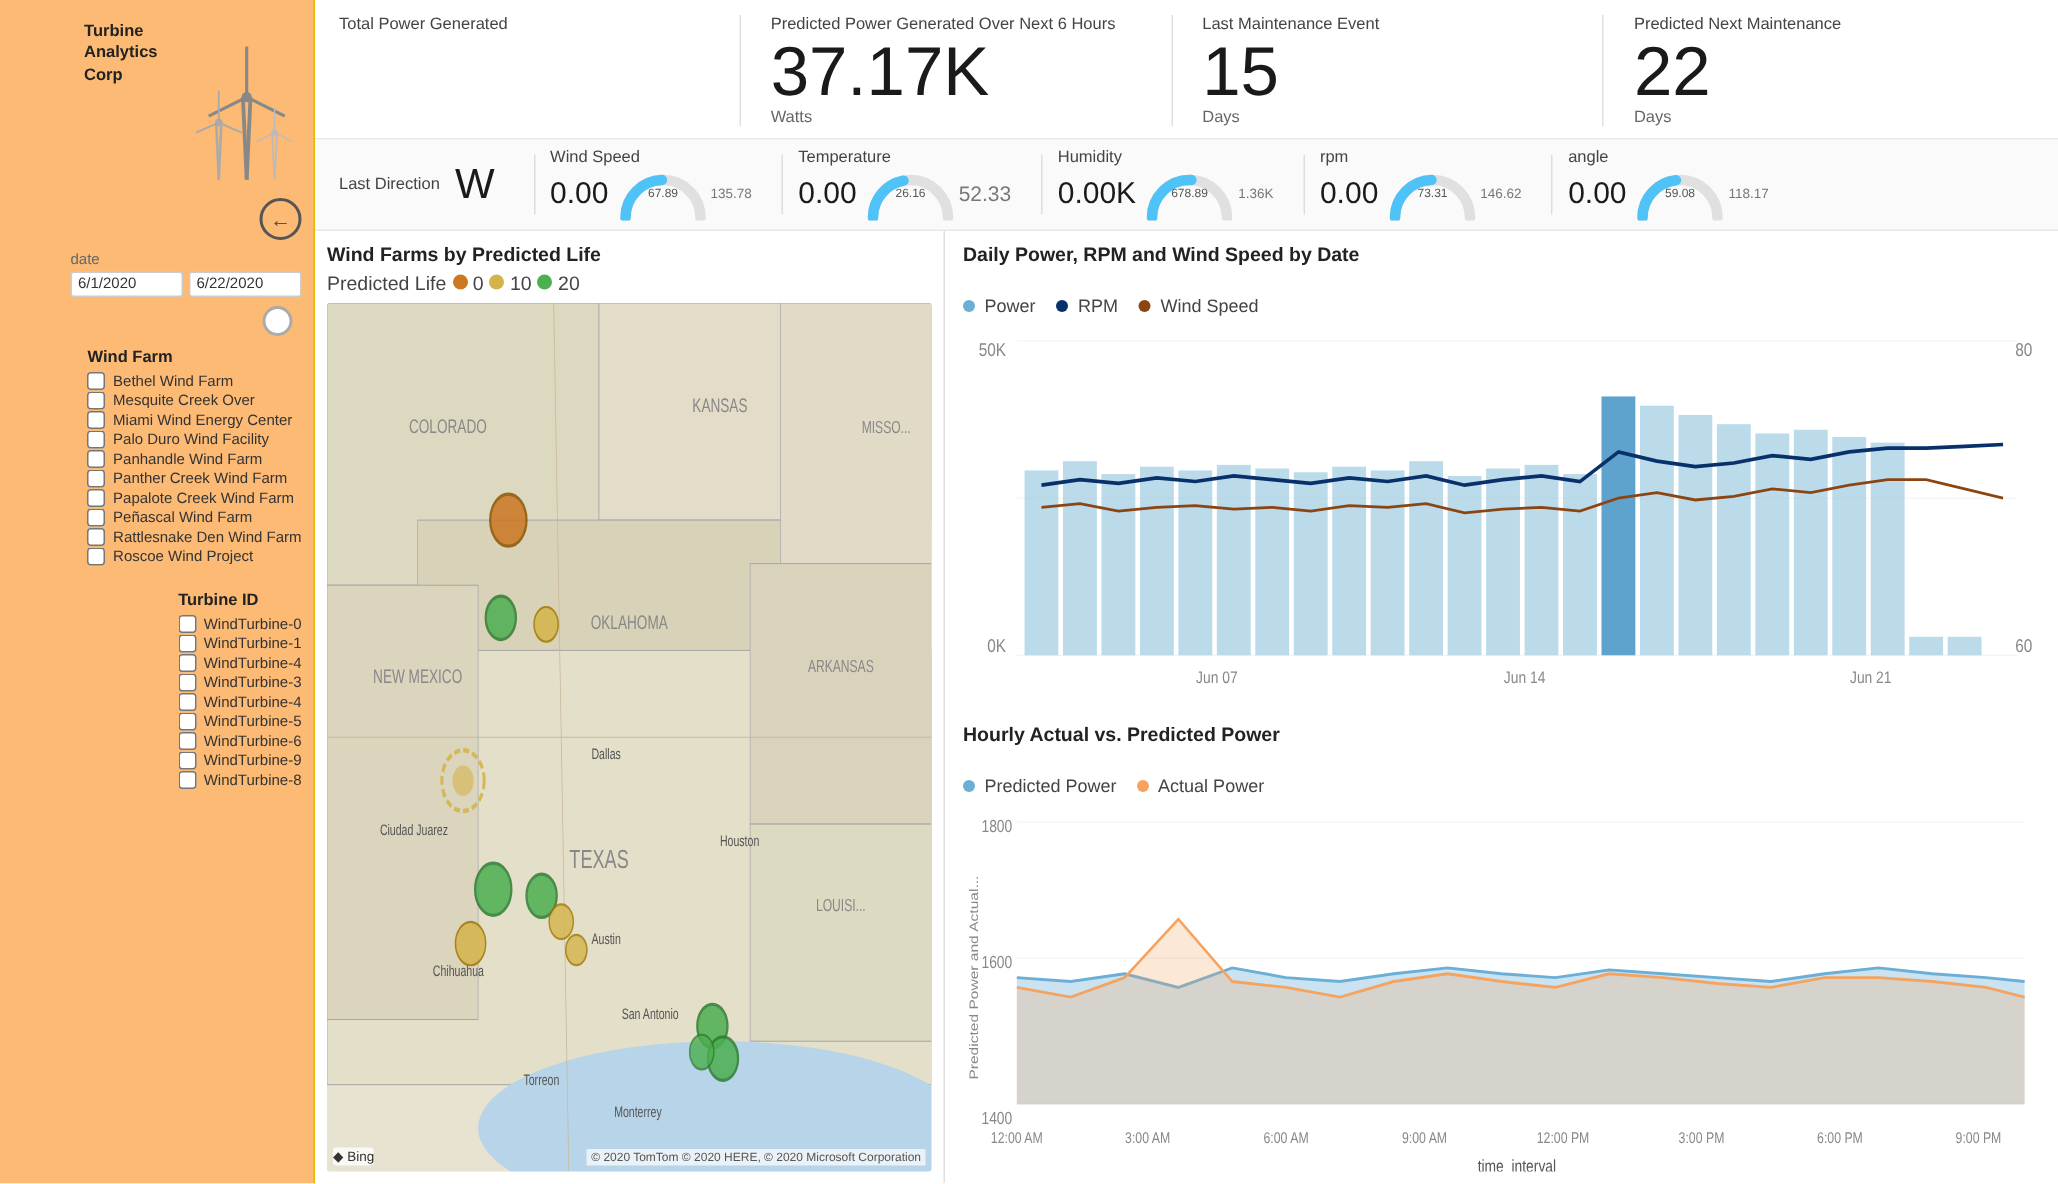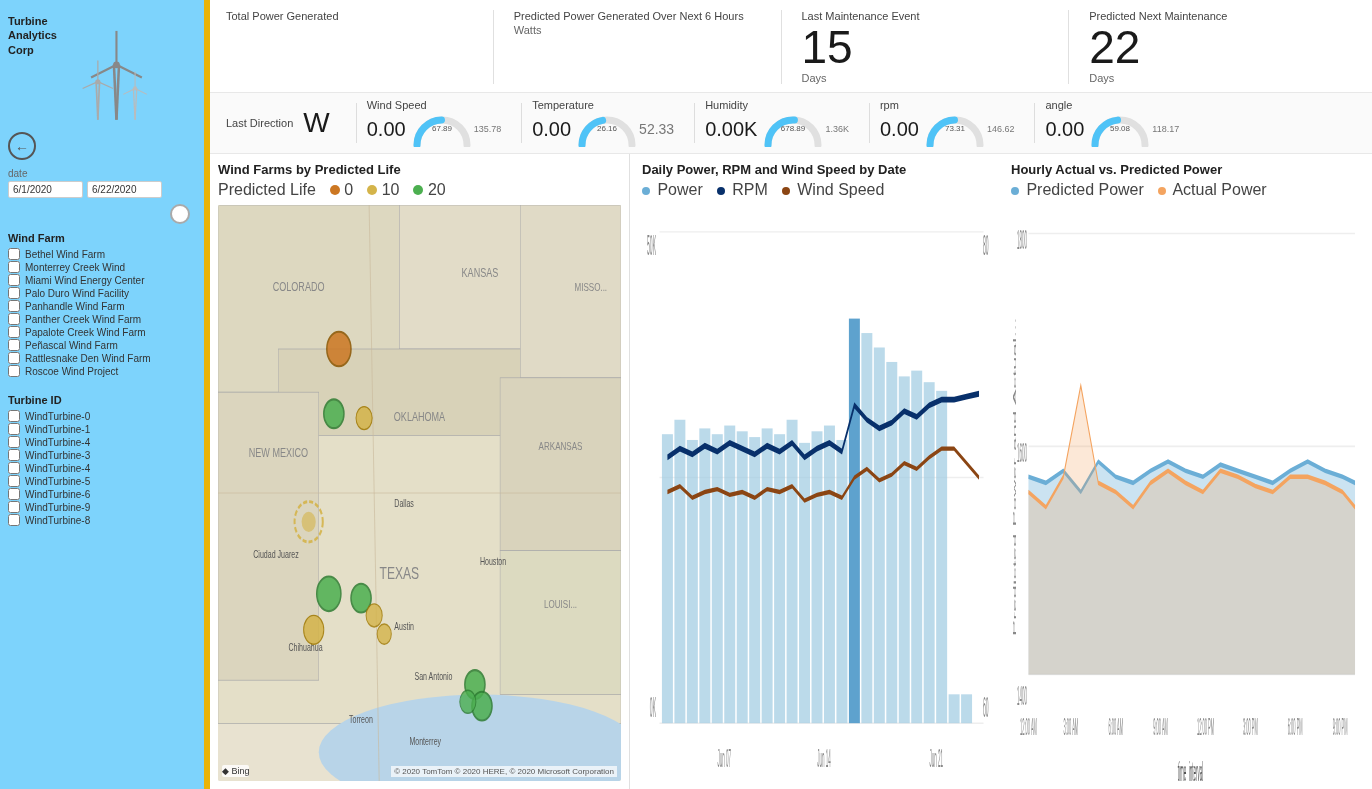--- a/index.html
+++ b/index.html
@@ -9,26 +9,27 @@
       width: 1372px;
       height: 789px;
       overflow: hidden;
       display: flex;
     }
 
     
     .sidebar {
       width: 210px;
       min-width: 210px;
-      background: #7dd3fc;
-      border-right: 6px solid #eab308;
+      background: #fdba74;
+      border-right: 1px solid #eab308;
       display: flex;
       flex-direction: column;
       padding: 8px 0;
       overflow-y: auto;
+      align-items: flex-end;
     }
     .logo-area {
       display: flex;
       align-items: flex-start;
       padding: 6px 8px 4px 8px;
     }
     .logo-text {
       font-size: 11px;
       font-weight: 700;
       line-height: 1.3;
@@ -208,23 +209,23 @@
     }
     .map-title {
       font-size: 13px;
       font-weight: 600;
       color: #222;
       margin-bottom: 4px;
     }
     .map-legend {
       display: flex;
       align-items: center;
-      gap: 14px;
+      gap: 4px;
       margin-bottom: 6px;
-      font-size: 16px;
+      font-size: 13px;
       color: #444;
     }
     .legend-dot {
       width: 10px;
       height: 10px;
       border-radius: 50%;
       display: inline-block;
     }
     .map-container {
       flex: 1;
@@ -250,37 +251,38 @@
       font-size: 8px;
       color: #555;
       background: rgba(255,255,255,0.7);
       padding: 1px 3px;
     }
 
     
     .right-charts {
       flex: 1;
       display: flex;
-      flex-direction: row;
+      flex-direction: column;
       padding: 8px 12px;
       gap: 20px;
     }
     .chart-title {
       font-size: 13px;
       font-weight: 600;
       color: #222;
       margin-bottom: 4px;
     }
     .chart-legend {
       display: flex;
       gap: 14px;
-      font-size: 16px;
+      font-size: 12px;
       color: #444;
       margin-bottom: 4px;
       align-items: flex-start;
+      margin-top: 16px;
     }
     .legend-circle {
       width: 8px;
       height: 8px;
       border-radius: 50%;
       display: inline-block;
       margin-right: 3px;
     }
     .chart-block {
       flex: 1;
@@ -354,21 +356,21 @@
   </div>
 
   <div class="filter-section">
     <div class="filter-title">Wind Farm</div>
     <div class="filter-item">
       <input type="checkbox" style="">
       <span>Bethel Wind Farm</span>
     </div>
     <div class="filter-item">
       <input type="checkbox" style="">
-      <span>Monterrey Creek Wind</span>
+      <span>Mesquite Creek Over</span>
     </div>
     <div class="filter-item">
       <input type="checkbox" style="">
       <span>Miami Wind Energy Center</span>
     </div>
     <div class="filter-item">
       <input type="checkbox" style="">
       <span>Palo Duro Wind Facility</span>
     </div>
     <div class="filter-item">
@@ -441,20 +443,21 @@
 </div>
 
 <div class="main">
 
   <div class="metrics-bar">
     <div class="metric-block">
       <div class="metric-label">Total Power Generated</div>
     </div>
     <div class="metric-block bordered">
       <div class="metric-label">Predicted Power Generated Over Next 6 Hours</div>
+      <div class="metric-value-large">37.17K</div>
       <div class="metric-sub">Watts</div>
     </div>
     <div class="metric-block bordered">
       <div class="metric-label">Last Maintenance Event</div>
       <div class="metric-value-large">15</div>
       <div class="metric-sub">Days</div>
     </div>
     <div class="metric-block bordered">
       <div class="metric-label">Predicted Next Maintenance</div>
       <div class="metric-value-large">22</div>

